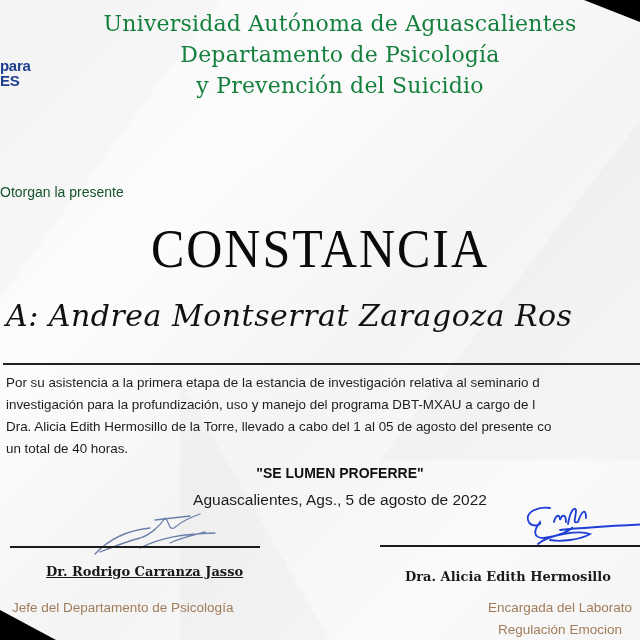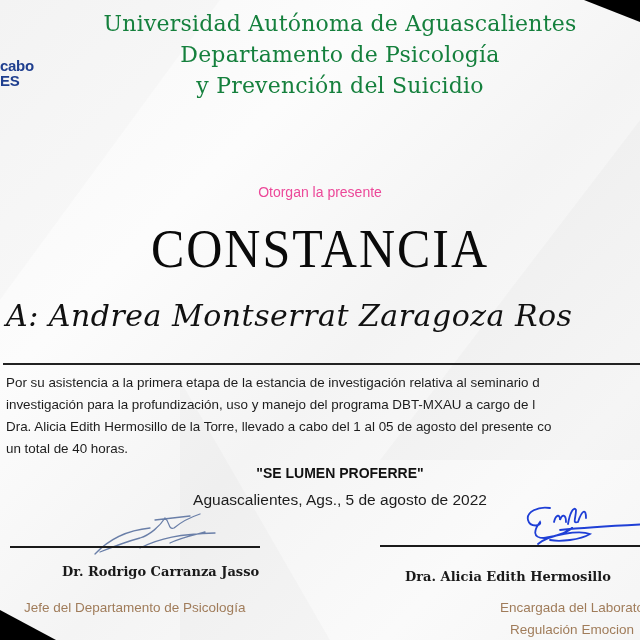--- a/index.html
+++ b/index.html
@@ -38,21 +38,21 @@
       position: absolute; left: 60px; width: 560px; top: 8px;
       text-align: center;
       font-family: "DejaVu Serif", serif;
       font-size: 22px; line-height: 31px; color: #15803d;
       letter-spacing: 0.2px;
     }
     .header div { white-space: nowrap; }
 
     .otorgan {
       position: absolute; left: 0; width: 640px; top: 184px;
-      text-align: center; font-size: 14px; color: #ec4899;
+      text-align: left; font-size: 14px; color: #14532d;
     }
     .title {
       position: absolute; left: 0; width: 640px; top: 220px;
       text-align: center;
       font-family: "Liberation Serif", serif;
       font-size: 50px; letter-spacing: 2px; color: #0a0a0a;
       transform: scaleY(1.08);
     }
     .recipient {
       position: absolute; left: 6px; top: 298px; width: 700px;
@@ -82,42 +82,42 @@
     .sig-right { left: 520px; top: 500px; width: 130px; height: 50px; }
 
     .sig-line { position: absolute; height: 2px; background: #1a1a1a; }
     .sig-line-left { left: 10px; width: 250px; top: 546px; }
     .sig-line-right { left: 380px; right: 0; top: 545px; }
 
     .signer-name {
       position: absolute; font-family: "DejaVu Serif", serif; font-weight: bold;
       font-size: 13px; color: #1a1a1a; white-space: nowrap;
     }
-    .signer-left { left: 62px; top: 564px; }
+    .signer-left { left: 46px; top: 564px; text-decoration: underline; }
     .signer-right { left: 405px; top: 569px; text-align: center; }
 
     .signer-role {
       position: absolute; font-size: 13.5px; color: #a07c5a; white-space: nowrap;
-      text-align: center; line-height: 22px; margin-left: 12px;
+      text-align: center; line-height: 22px;
     }
     .role-left { left: 12px; top: 597px; }
     .role-right { left: 430px; top: 597px; width: 260px; }
   </style>
 </head>
 <body>
 
 <div class="facet facet-1"></div>
 <div class="facet facet-2"></div>
 <div class="facet facet-3"></div>
 
 <div class="corner-tr"></div>
 <div class="corner-bl"></div>
 
 <div class="logo">
-  <span>cabo</span>
+  <span>para</span>
   <span>ES</span>
 </div>
 
 <div class="header">
   <div>Universidad Autónoma de Aguascalientes</div>
   <div>Departamento de Psicología</div>
   <div>y Prevención del Suicidio</div>
 </div>
 
 <div class="otorgan">Otorgan la presente</div>

